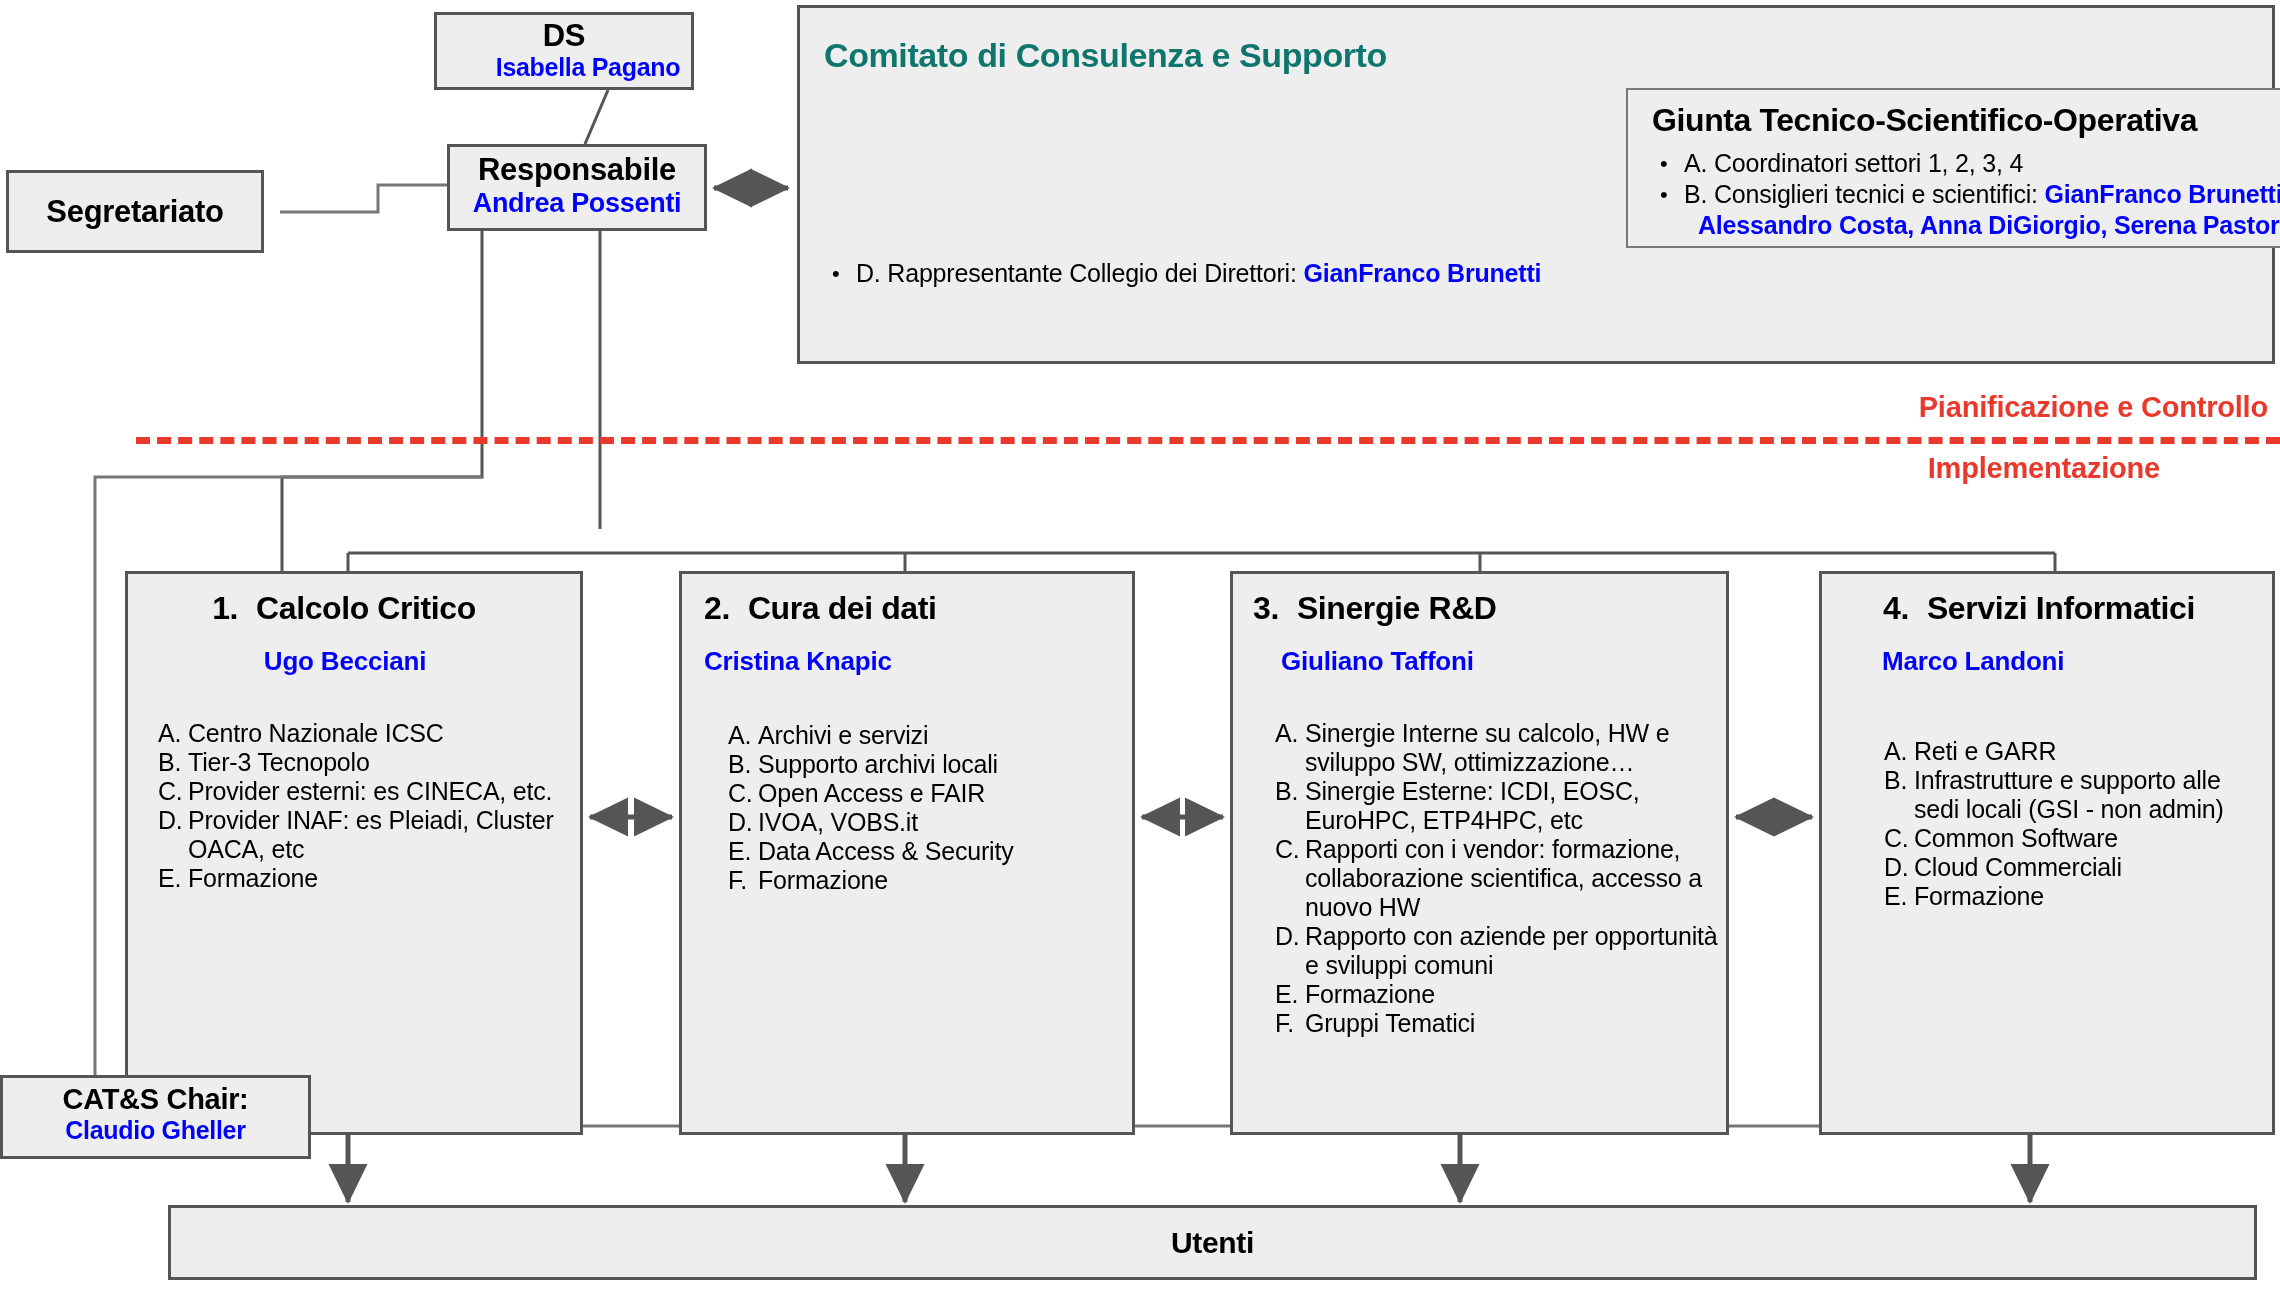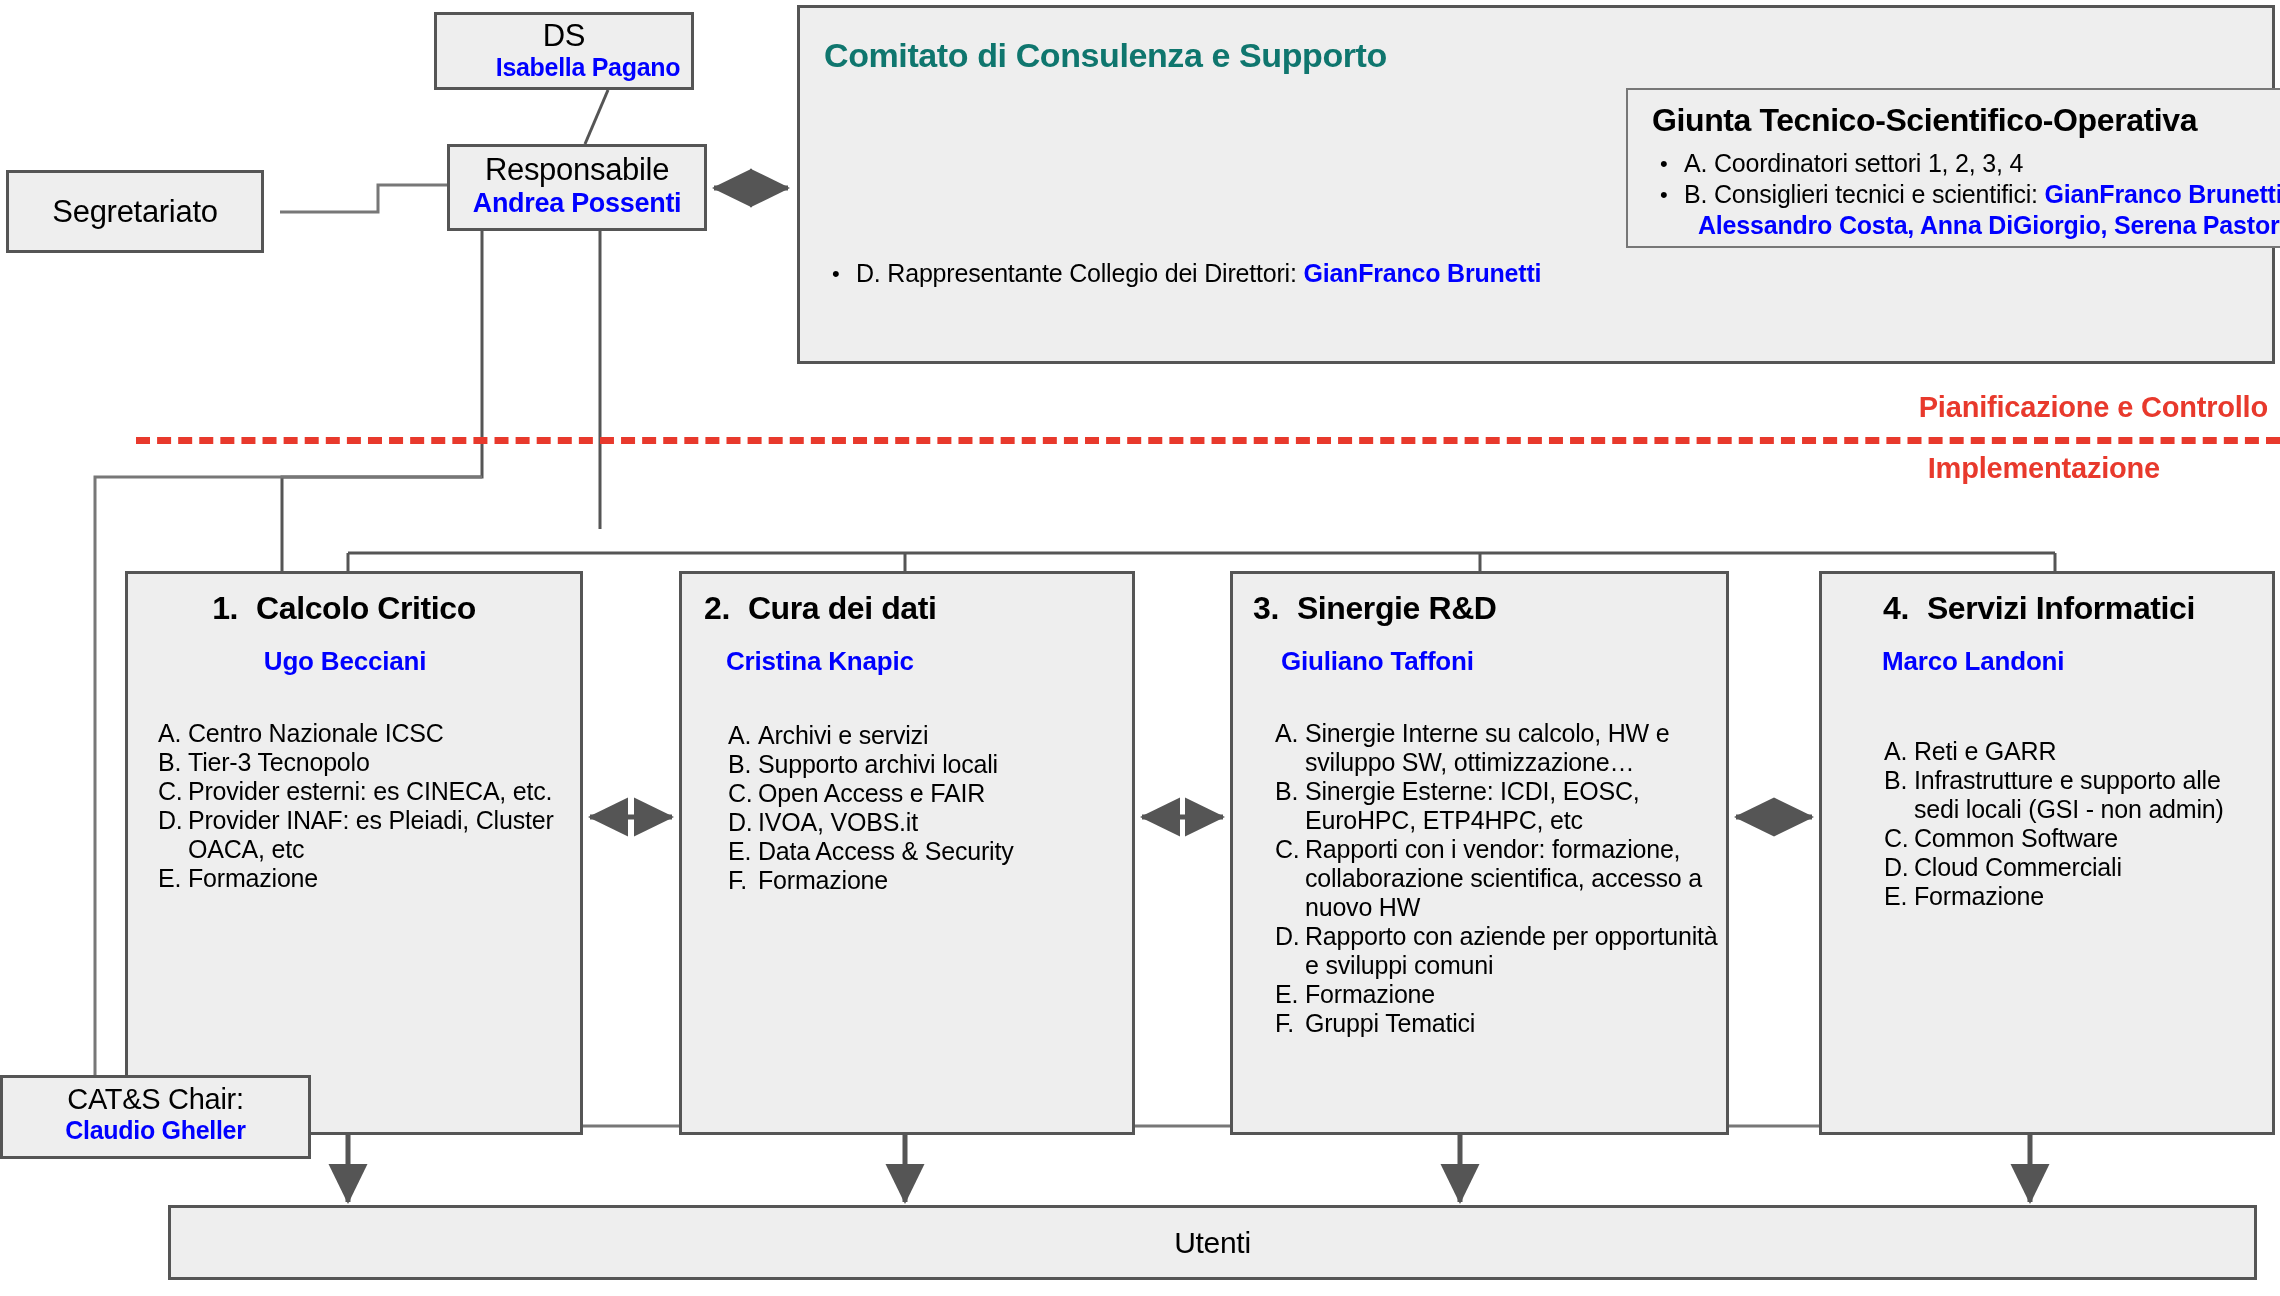--- a/index.html
+++ b/index.html
@@ -23,21 +23,21 @@
     box-sizing:border-box;
   }
   .box-inner{
     position:absolute;
     background:#eeeeee;
     border:2px solid #777777;
     box-sizing:border-box;
   }
 
   .title-bold{
-    font-weight:normal;
+    font-weight:bold;
     color:#000000;
     text-align:center;
     letter-spacing:-0.3px;
   }
   .name-blue{
     font-weight:bold;
     color:#0000ff;
     text-align:center;
     letter-spacing:-0.3px;
   }
@@ -121,21 +121,21 @@
   #sector-2 .sector-head{padding-left:22px;}
   #sector-3 .sector-head{padding-left:20px;}
   #sector-4 .sector-head{padding-left:22px;margin-left:39px;}
   .sector-head .num{margin-right:18px;}
 
   .sector-lead{
     font-size:26px;font-weight:bold;color:#0000ff;letter-spacing:-0.2px;
     margin-top:19px;
   }
   #sector-1 .sector-lead{text-align:center;padding-right:18px;}
-  #sector-2 .sector-lead{padding-left:44px;}
+  #sector-2 .sector-lead{padding-left:22px;}
   #sector-3 .sector-lead{padding-left:48px;}
   #sector-4 .sector-lead{padding-left:60px;}
 
   .sector-list{
     margin:0;padding:0;list-style:none;
     font-size:25px;line-height:29px;color:#000;
     letter-spacing:-0.2px;
   }
   #sector-1 .sector-list{margin-top:42px;padding-left:30px;}
   #sector-2 .sector-list{margin-top:44px;padding-left:46px;}

